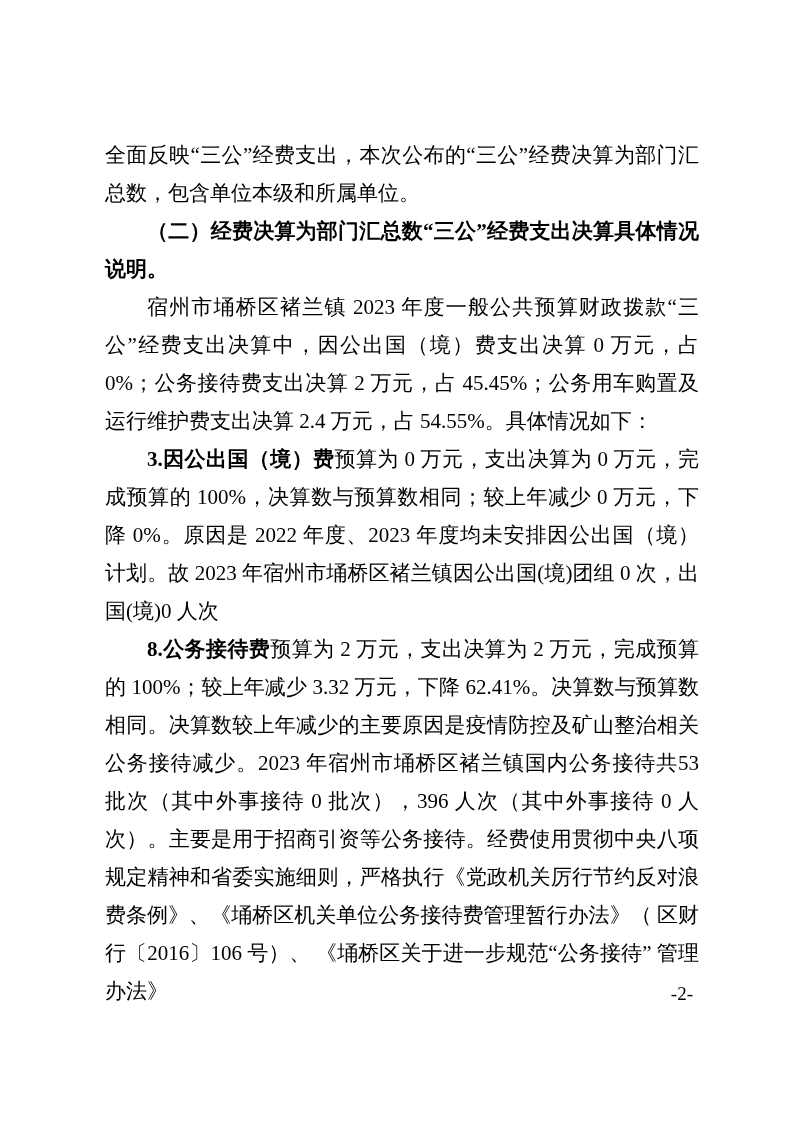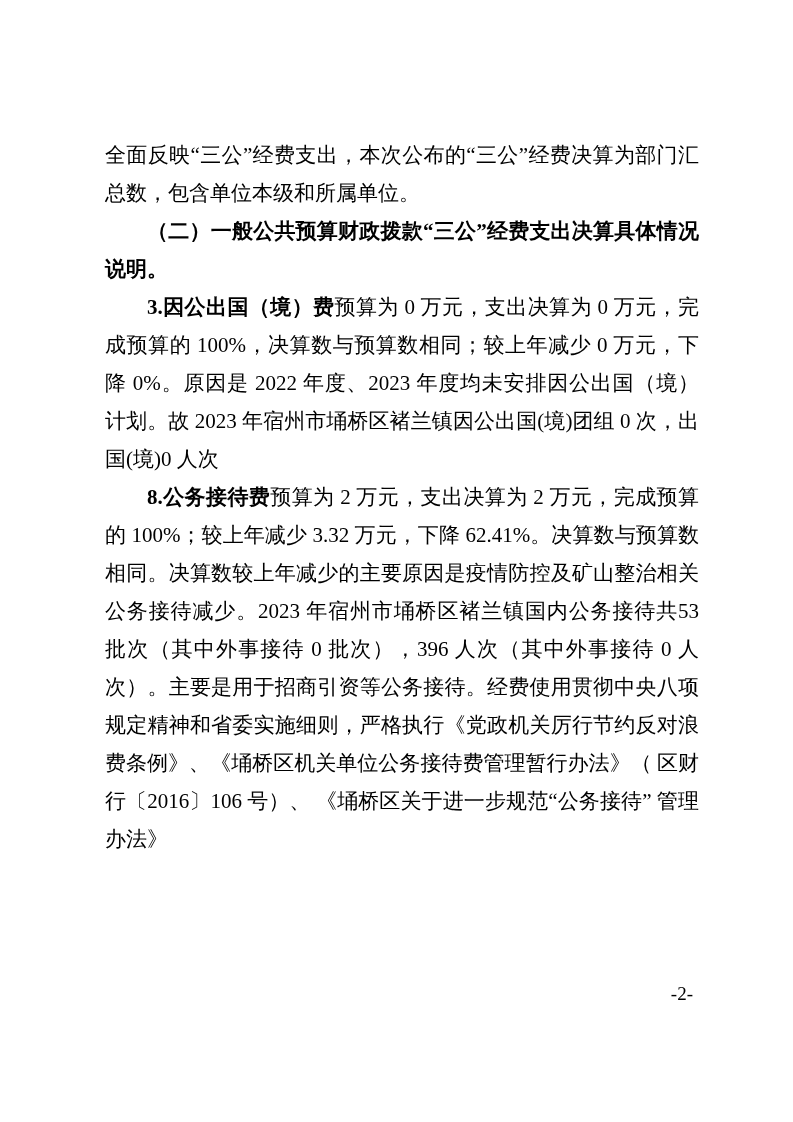--- a/index.html
+++ b/index.html
@@ -55,22 +55,23 @@
 </style>
 </head>
 <body>
 
 <div class="page">
 
   <div class="content">
 
     <p>全面反映“三公”经费支出，本次公布的“三公”经费决算为部门汇总数，包含单位本级和所属单位。</p>
 
-    <p class="indent bold">（二）一般公共预算财政拨款“三公”经费支出决算具体情况说明。</p>
+    <p class="indent bold">（二）经费决算为部门汇总数“三公”经费支出决算具体情况说明。</p>
 
+    <p class="indent">宿州市埇桥区褚兰镇 2023 年度一般公共预算财政拨款“三公”经费支出决算中，因公出国（境）费支出决算 0 万元，占 0%；公务接待费支出决算 2 万元，占 45.45%；公务用车购置及运行维护费支出决算 2.4 万元，占 54.55%。具体情况如下：</p>
 
     <p class="indent"><span class="bold">3.因公出国（境）费</span><span>预算为 0 万元，支出决算为 0 万元，完成预算的 100%，决算数与预算数相同；较上年减少 0 万元，下降 0%。原因是 2022 年度、2023 年度均未安排因公出国（境）计划。故 2023 年宿州市埇桥区褚兰镇因公出国(境)团组 0 次，出国(境)0 人次</span></p>
 
     <p class="indent"><span class="bold">8.公务接待费</span><span>预算为 2 万元，支出决算为 2 万元，完成预算的 100%；较上年减少 3.32 万元，下降 62.41%。决算数与预算数相同。决算数较上年减少的主要原因是疫情防控及矿山整治相关公务接待减少。2023 年宿州市埇桥区褚兰镇国内公务接待共53 批次（其中外事接待 0 批次），396 人次（其中外事接待 0 人次）。主要是用于招商引资等公务接待。经费使用贯彻中央八项规定精神和省委实施细则，严格执行《党政机关厉行节约反对浪费条例》、《埇桥区机关单位公务接待费管理暂行办法》（ 区财行〔2016〕106 号）、 《埇桥区关于进一步规范“公务接待” 管理办法》</span></p>
 
   </div>
 
   <div class="page-number">-2-</div>
 
 </div>

